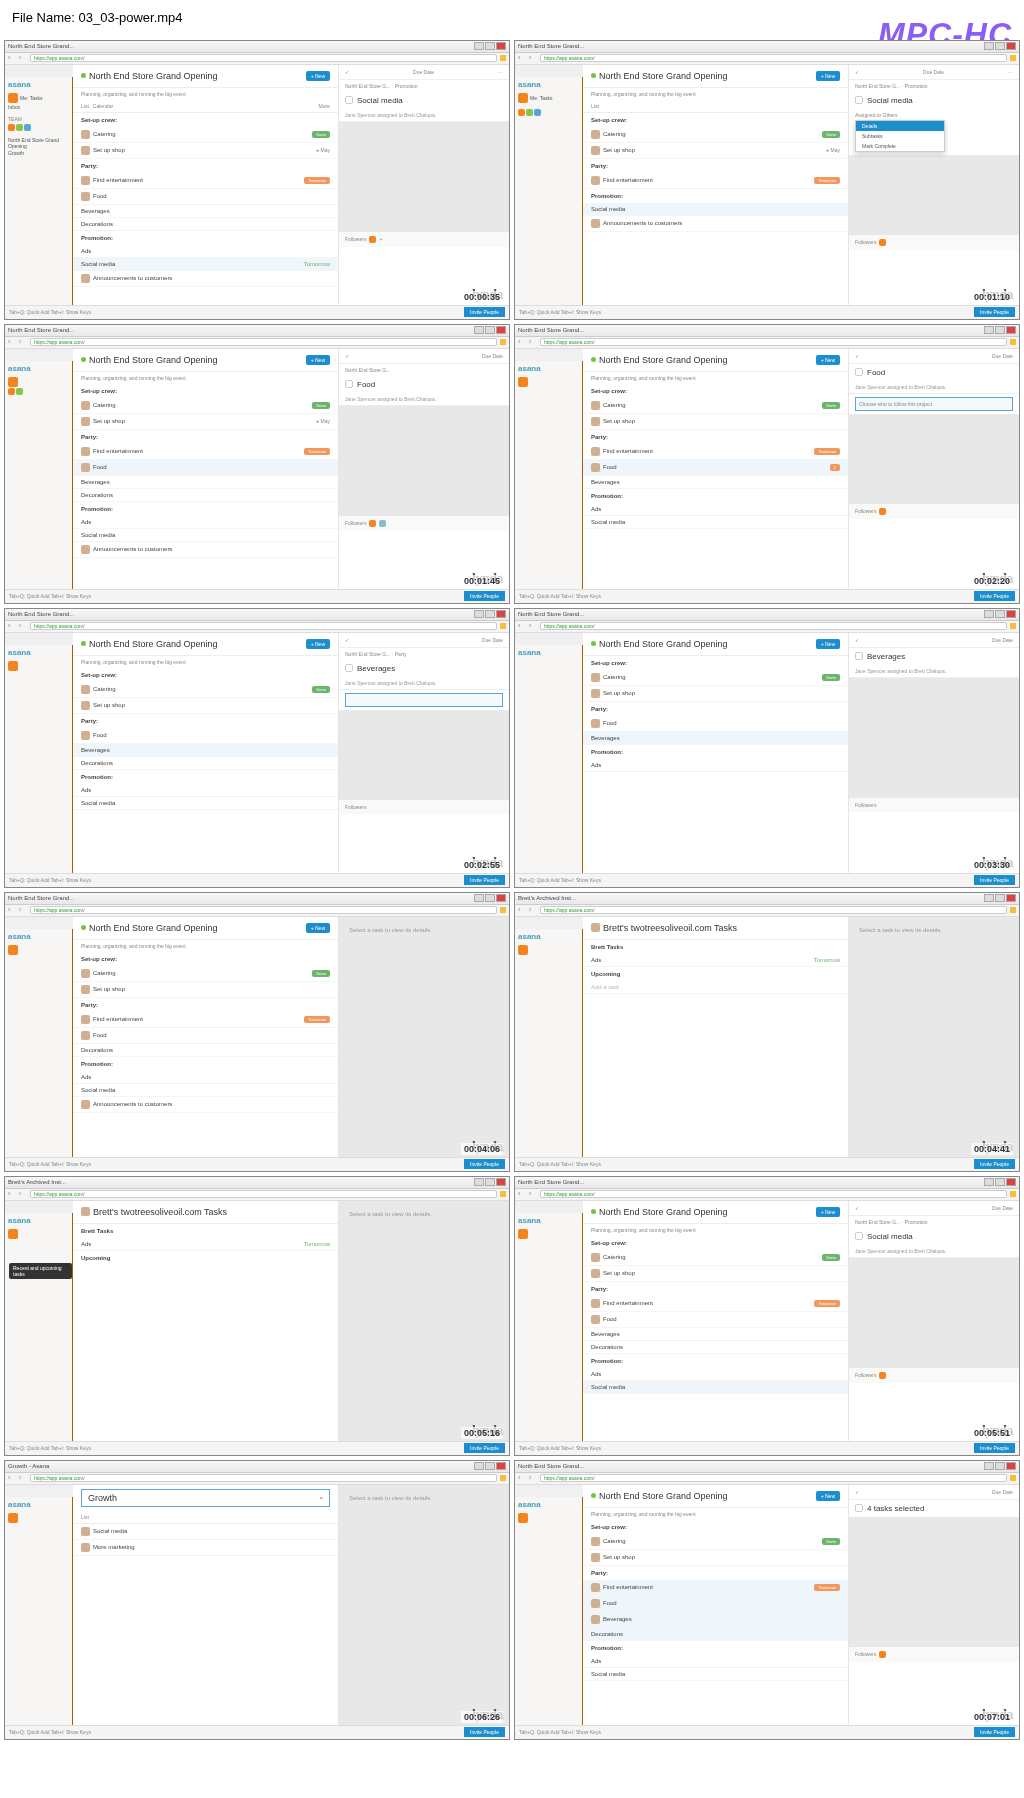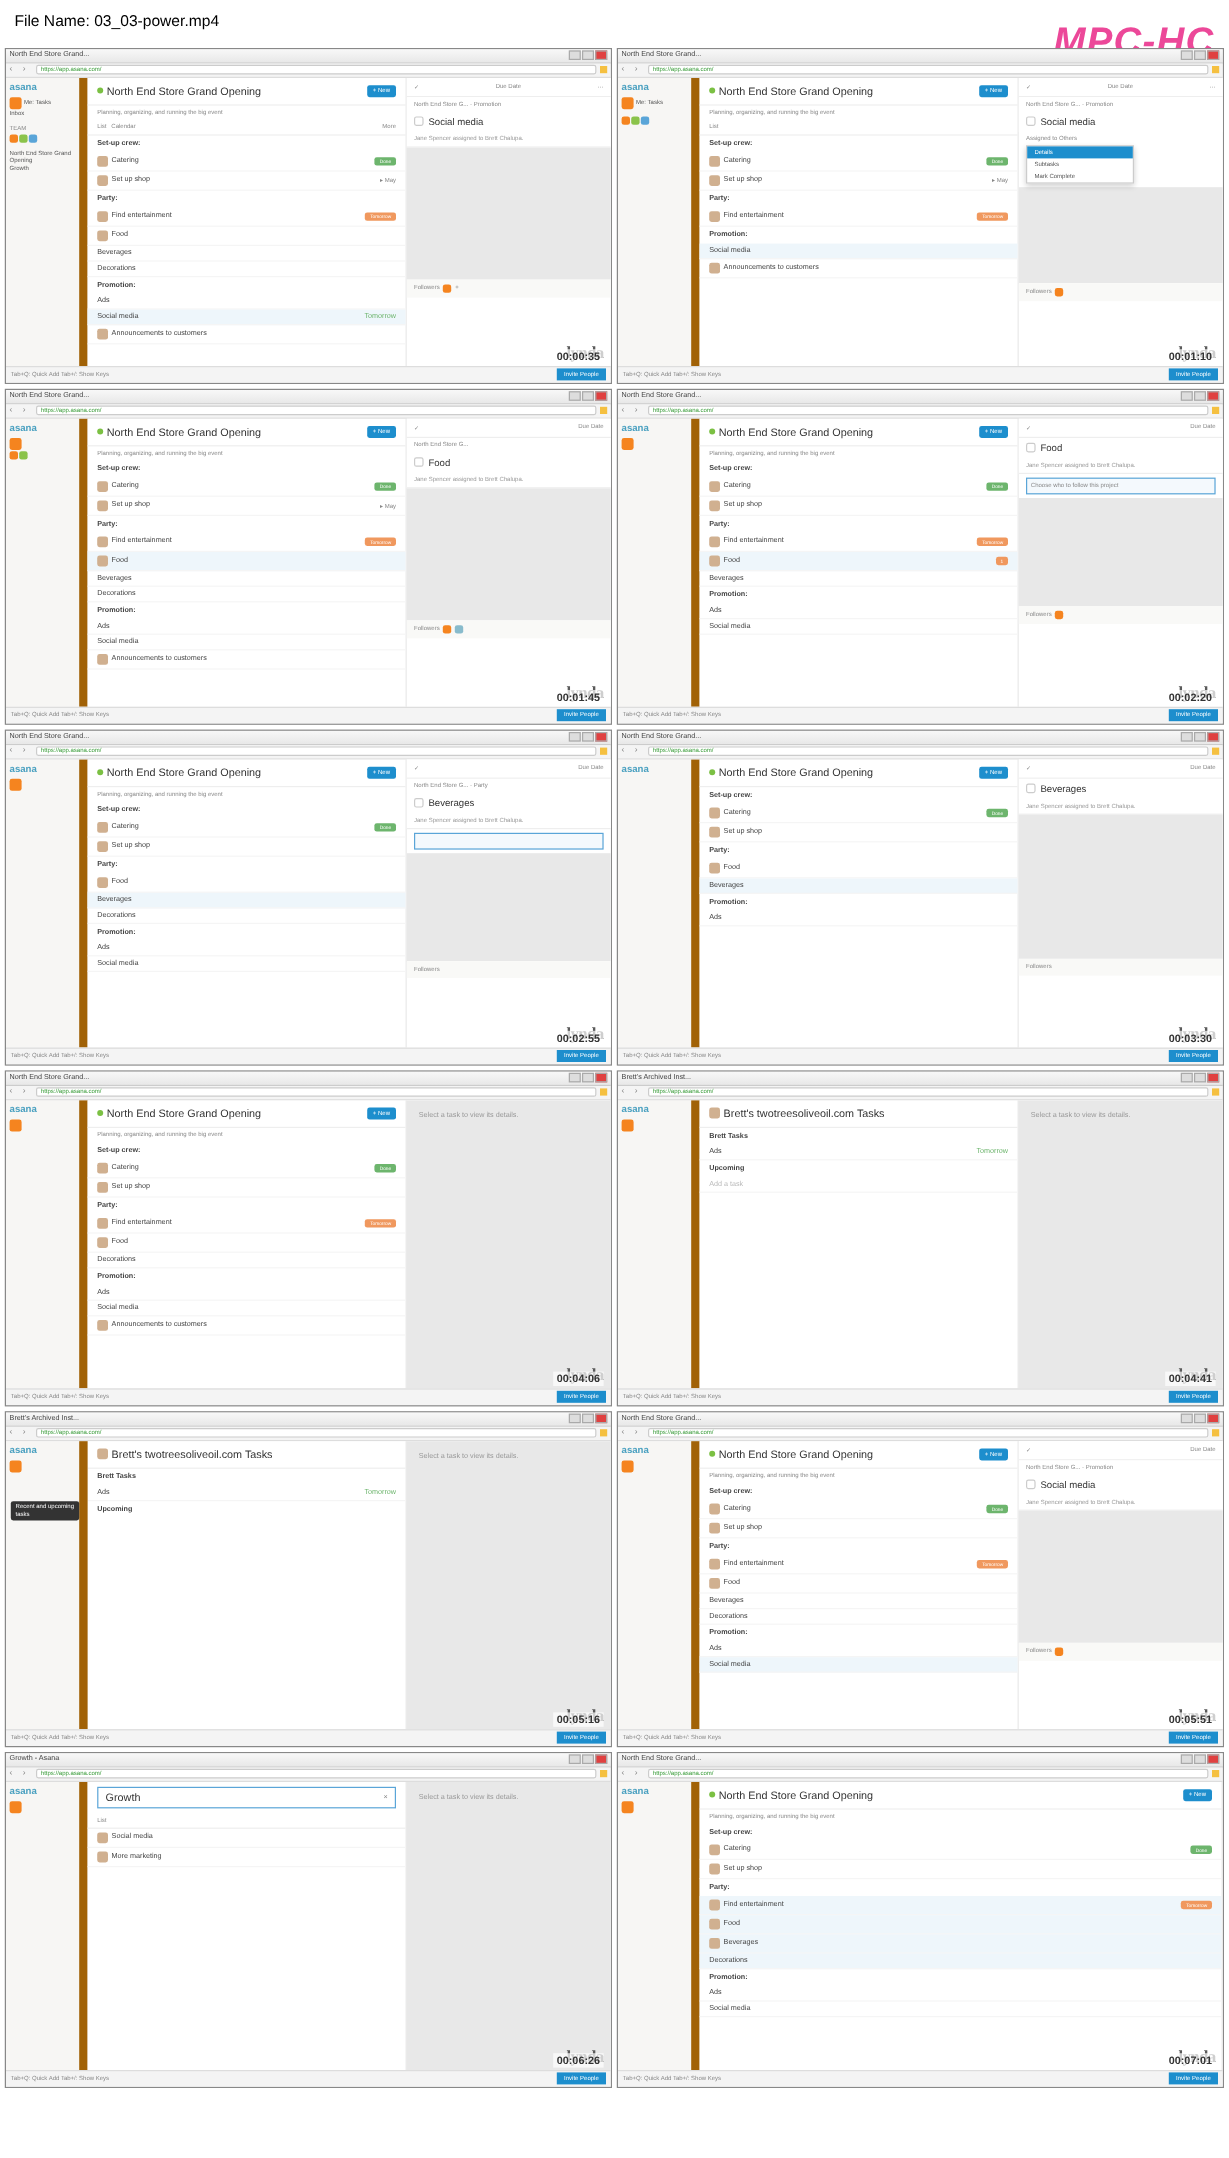--- a/index.html
+++ b/index.html
@@ -1,31 +1,31 @@
 <!DOCTYPE html>
 <html><head>
 <meta charset="utf-8">
 <style>
 * { margin: 0; padding: 0; box-sizing: border-box; font-family: Arial, sans-serif; }
 body { background: #fff; width: 1024px; }
 .info-block { padding: 8px 12px; font-size: 13px; color: #000; line-height: 1.5; position: relative; }
-.mpc-logo { position: absolute; top: 10px; right: 12px; font-size: 32px; font-weight: bold; font-style: italic; color: #ec4899; letter-spacing: 1px; }
+.mpc-logo { position: absolute; top: 10px; right: 12px; font-size: 32px; font-weight: bold; font-style: italic; color: #8b5cf6; letter-spacing: 1px; }
 .grid { display: grid; grid-template-columns: 1fr 1fr; gap: 4px; padding: 4px; }
 .thumb { border: 1px solid #888; background: #f0f0f0; height: 280px; position: relative; overflow: hidden; font-size: 6px; }
 .titlebar { height: 12px; background: linear-gradient(#f8f8f8, #e8e8e8); border-bottom: 1px solid #ccc; display: flex; align-items: center; padding: 0 3px; justify-content: space-between; }
 .titlebar-text { color: #444; font-size: 6px; }
 .win-btns { display: flex; gap: 1px; }
 .win-btn { width: 10px; height: 8px; background: #ddd; border: 1px solid #aaa; }
 .win-btn.close { background: #e04040; }
 .addrbar { height: 12px; background: #f4f4f4; border-bottom: 1px solid #ddd; display: flex; align-items: center; padding: 0 3px; gap: 3px; }
 .nav-arrow { width: 8px; height: 8px; color: #888; font-size: 7px; }
 .url-field { flex: 1; background: #fff; border: 1px solid #ccc; height: 8px; border-radius: 2px; padding: 0 3px; font-size: 5px; color: #393; display: flex; align-items: center; }
 .book-icon { width: 6px; height: 6px; background: #f5c040; }
 .app-body { display: flex; height: calc(100% - 24px - 14px); }
-.sidebar { width: 68px; background: #f7f6f4; border-right: 7px solid #a16207; padding: 3px; }
+.sidebar { width: 68px; background: #f7f6f4; border-right: 1px solid #a16207; padding: 3px; margin-top: 12px; }
 .asana-logo { color: #4aa0c0; font-size: 8px; font-weight: bold; margin-bottom: 4px; }
 .side-sec { margin-bottom: 6px; }
 .side-label { color: #888; font-size: 5px; margin-bottom: 2px; }
 .side-item { display: flex; align-items: center; gap: 2px; margin: 1px 0; color: #555; font-size: 5px; }
 .avatar { width: 10px; height: 10px; background: #f5841f; border-radius: 2px; }
 .avatar.sm { width: 7px; height: 7px; }
 .avatars-row { display: flex; gap: 1px; }
 .main-panel { flex: 1; background: #fff; display: flex; }
 .task-list { flex: 1; border-right: 1px solid #e5e5e5; padding: 0; }
 .proj-header { padding: 6px 8px; display: flex; align-items: center; justify-content: space-between; border-bottom: 1px solid #eee; }
@@ -1214,20 +1214,35 @@
               <div class="task-left">
                 <span>Ads</span>
               </div>
             </div>
         <div class="task-row">
               <div class="task-left">
                 <span>Social media</span>
               </div>
             </div>
       </div>
+      <div class="detail-panel">
+        <div class="detail-hdr">
+              <span>✓</span>
+              <span>Due Date</span>
+            </div>
+        <div class="detail-title">
+              <div class="checkbox"></div>
+              <span>4 tasks selected</span>
+            </div>
+        <div style="height:130px;background:#e8e8e8"></div>
+        <div class="detail-follow">
+              <span>Followers</span>
+              <div class="avatar sm"></div>
+            </div>
+      </div>
     </div>
   </div>
   <div class="bottombar">
         <span>Tab+Q: Quick Add   Tab+/: Show Keys</span>
         <span class="blue-footer-btn">Invite People</span>
       </div>
   <div class="lynda-logo">lynda</div>
   <div class="timestamp">00:07:01</div>
 </div>
 

